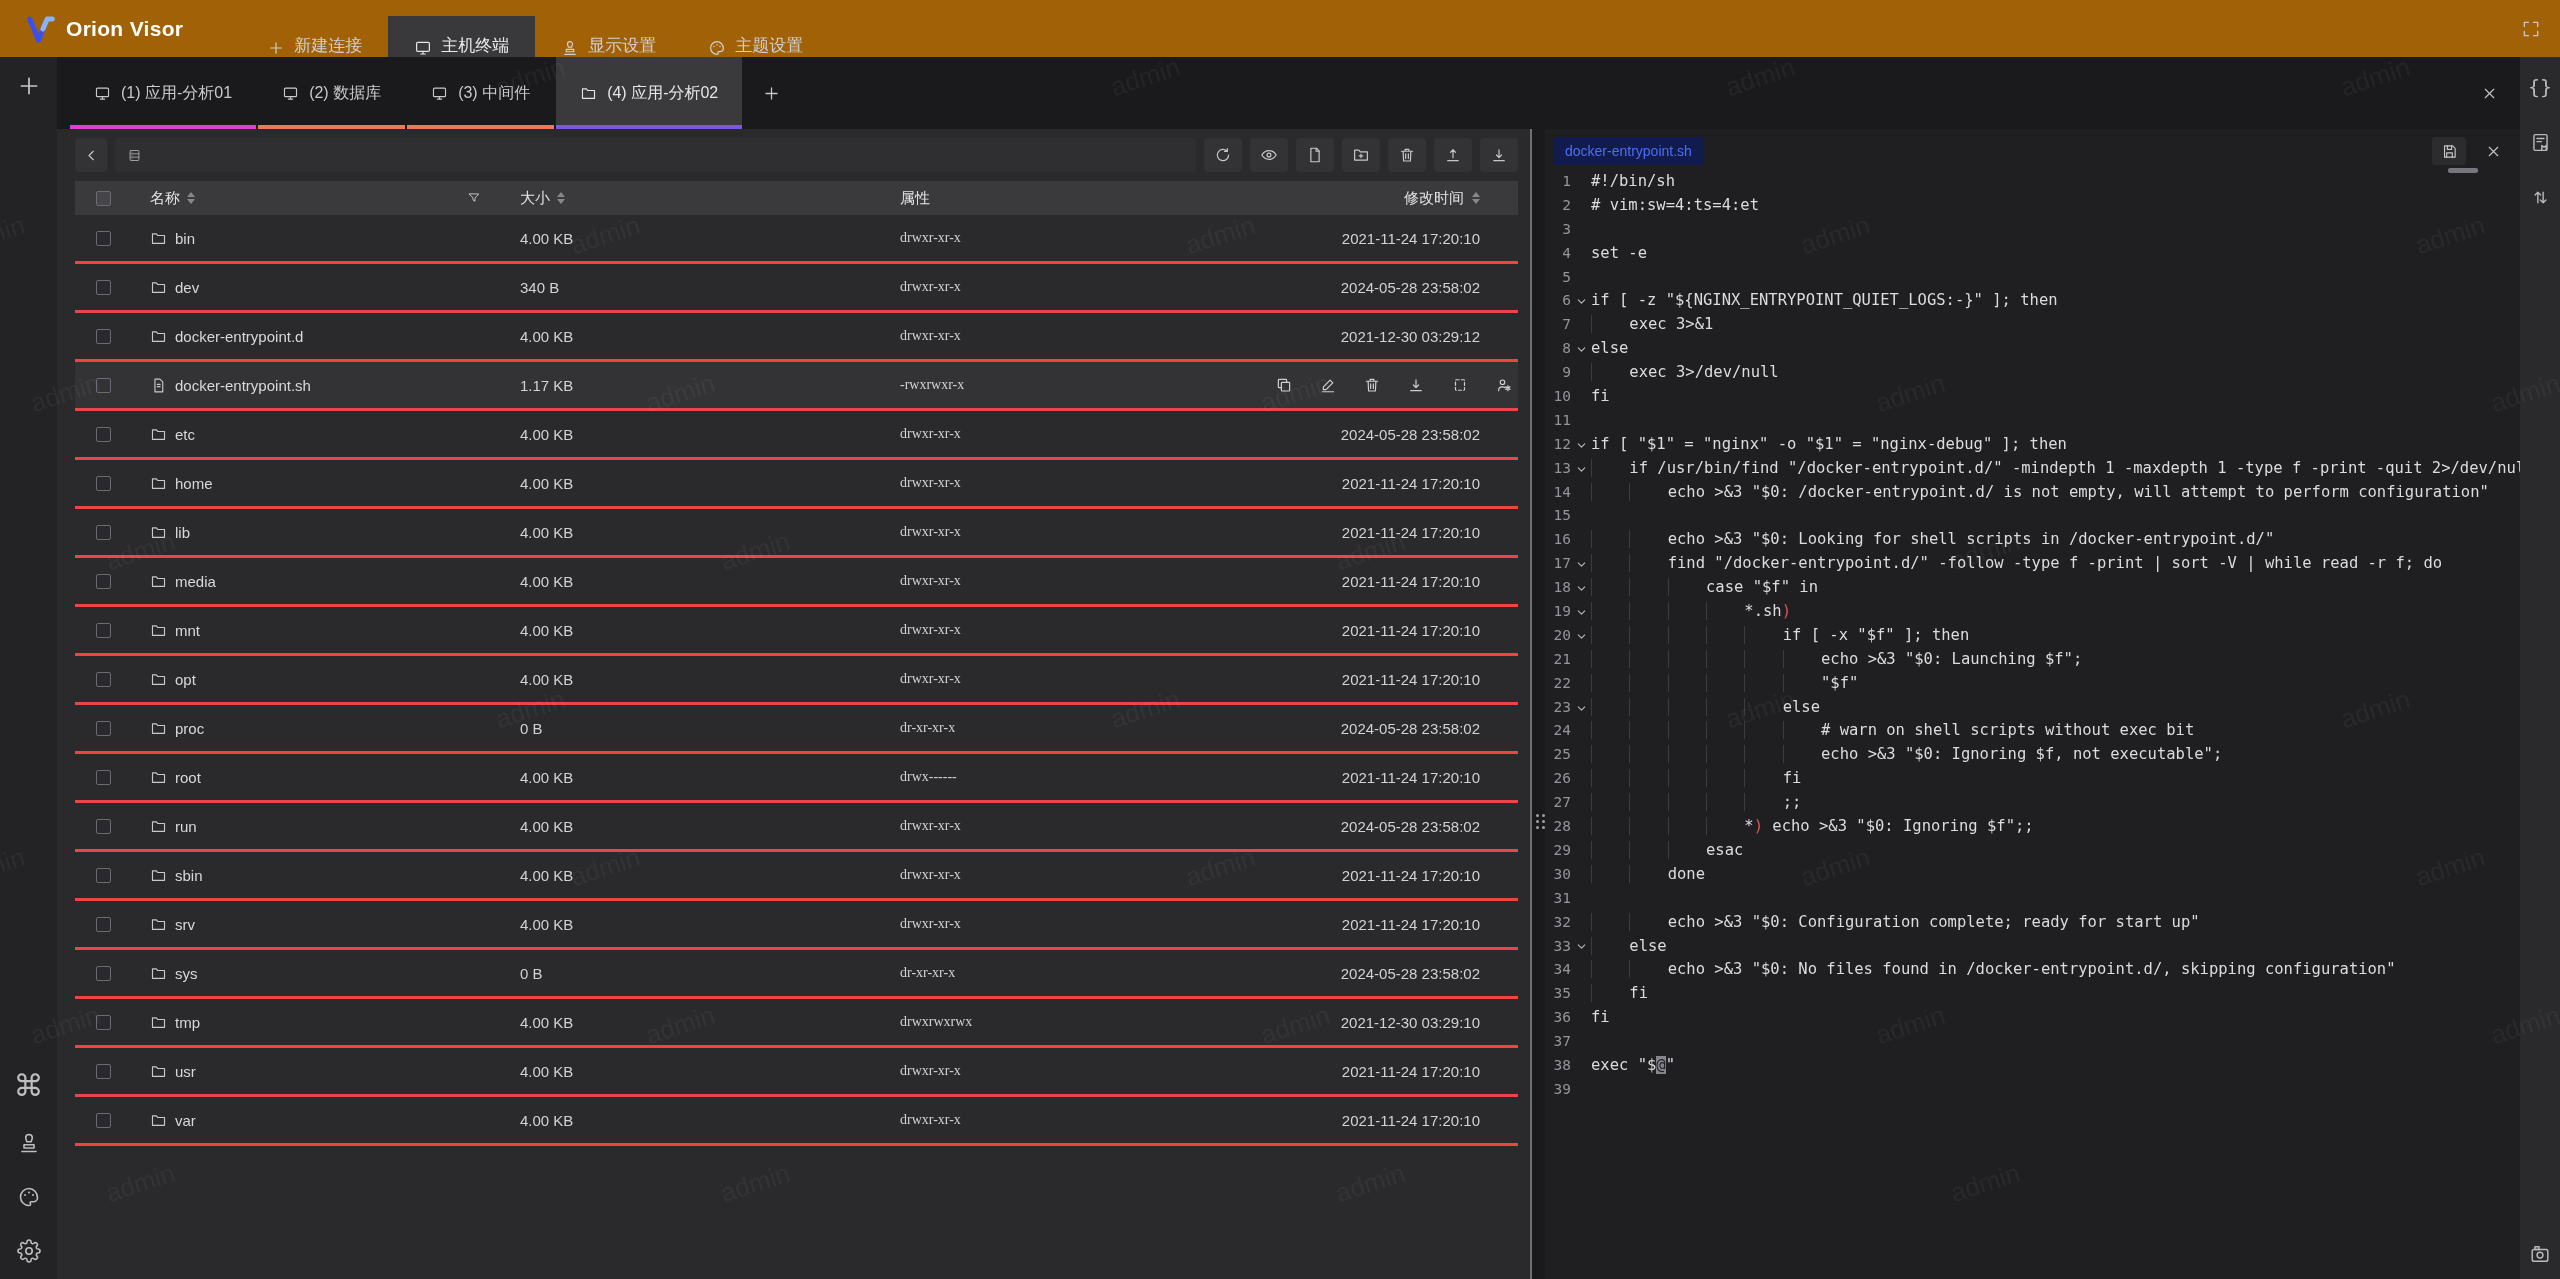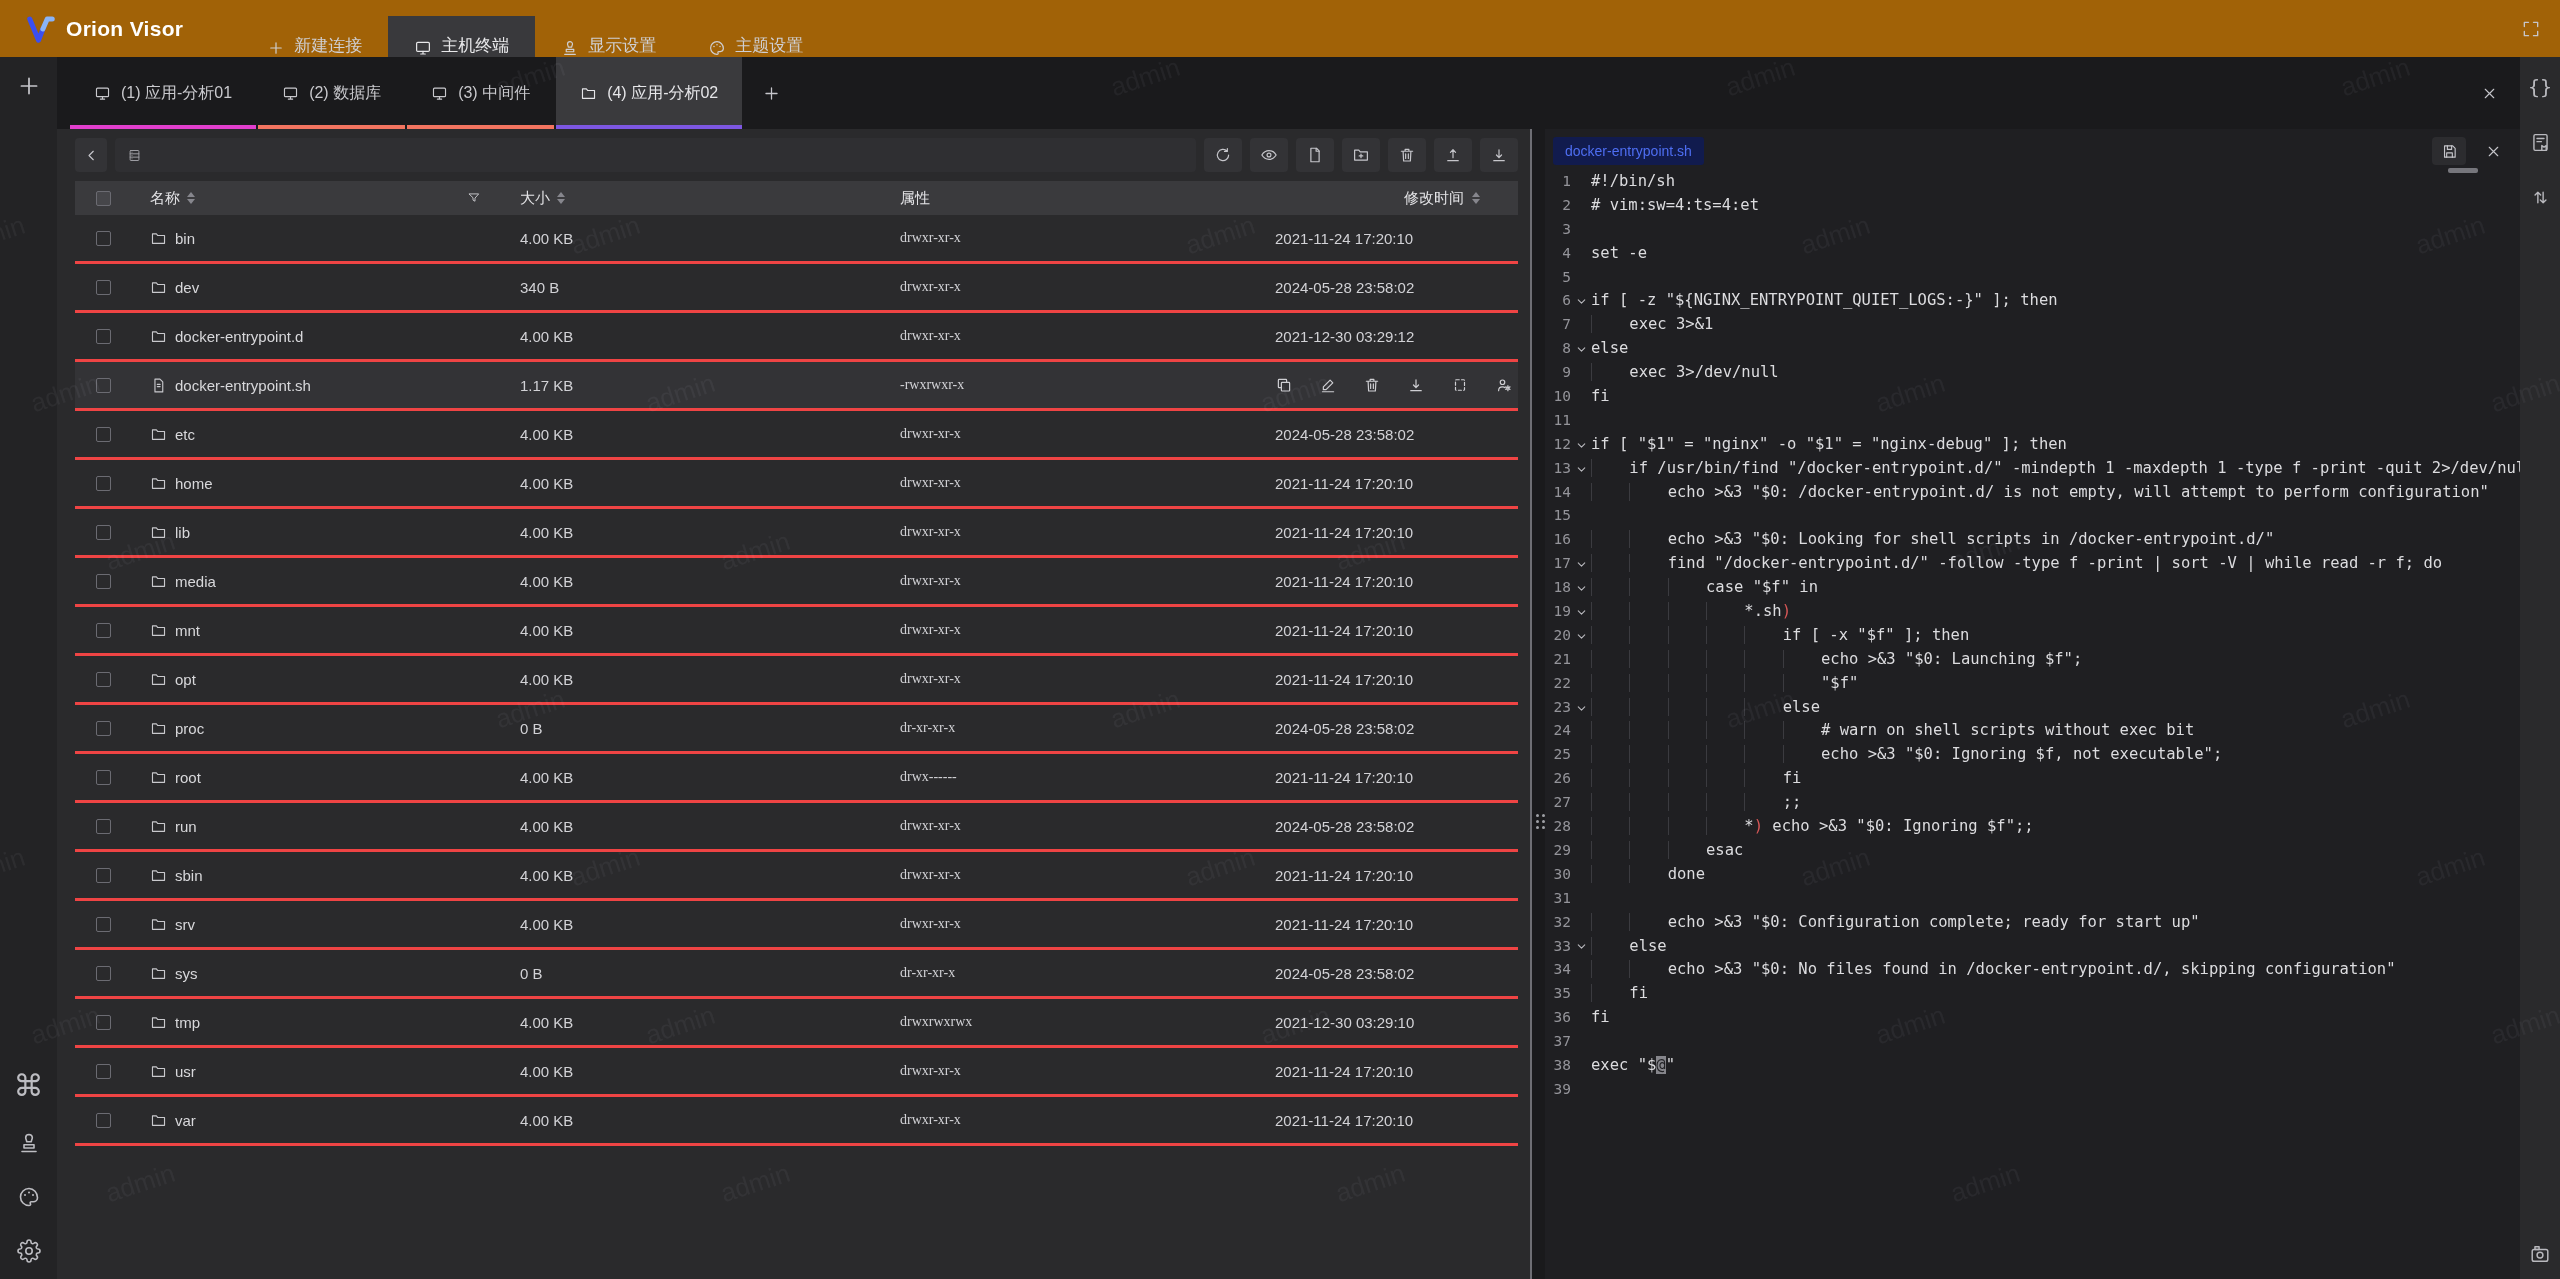--- a/index.html
+++ b/index.html
@@ -68,21 +68,21 @@
 
   .row { height:49px; border-bottom:3px solid #ef4444; font-size:15px; color:#d2d2d6; cursor:default; }
   .row.hover { background:#333336; }
   .cell-cb { display:flex; justify-content:flex-start; padding-left:11px; }
   .cb { width:15px; height:15px; border:1px solid #6b6b72; border-radius:2px; background:transparent; display:inline-block; cursor:pointer; }
   .cb.head { background:#46464a; }
   .cell-name { display:flex; align-items:center; gap:8px; padding-left:23px; color:#d8d8db; }
   .cell-name .ic { color:#c9c9cd; display:flex; }
   .cell-size { padding-left:15px; }
   .cell-attr { padding-left:10px;font-family:Liberation Serif, serif; }
-  .cell-time { padding-right:38px; }
+  .cell-time { text-align:right; padding-right:38px; }
   .cell-actions { display:flex; justify-content:flex-end; gap:26px; padding-right:40px; color:#cfcfd3; }
   .cell-actions .act { cursor:pointer; display:flex; }
 
   
   .divider { width:15px; background:#1a1a1c; border-left:2px solid #6e6e74; position:relative; cursor:col-resize; }
   .div-handle { position:absolute; top:685px; left:4px; display:grid; grid-template-columns:repeat(2,3px); gap:3px; }
   .div-handle b { width:3px; height:3px; border-radius:50%; background:#9fa0a5; }
 
   
   .editor { flex:1; background:#1f1f22; display:flex; flex-direction:column; min-width:0; }

